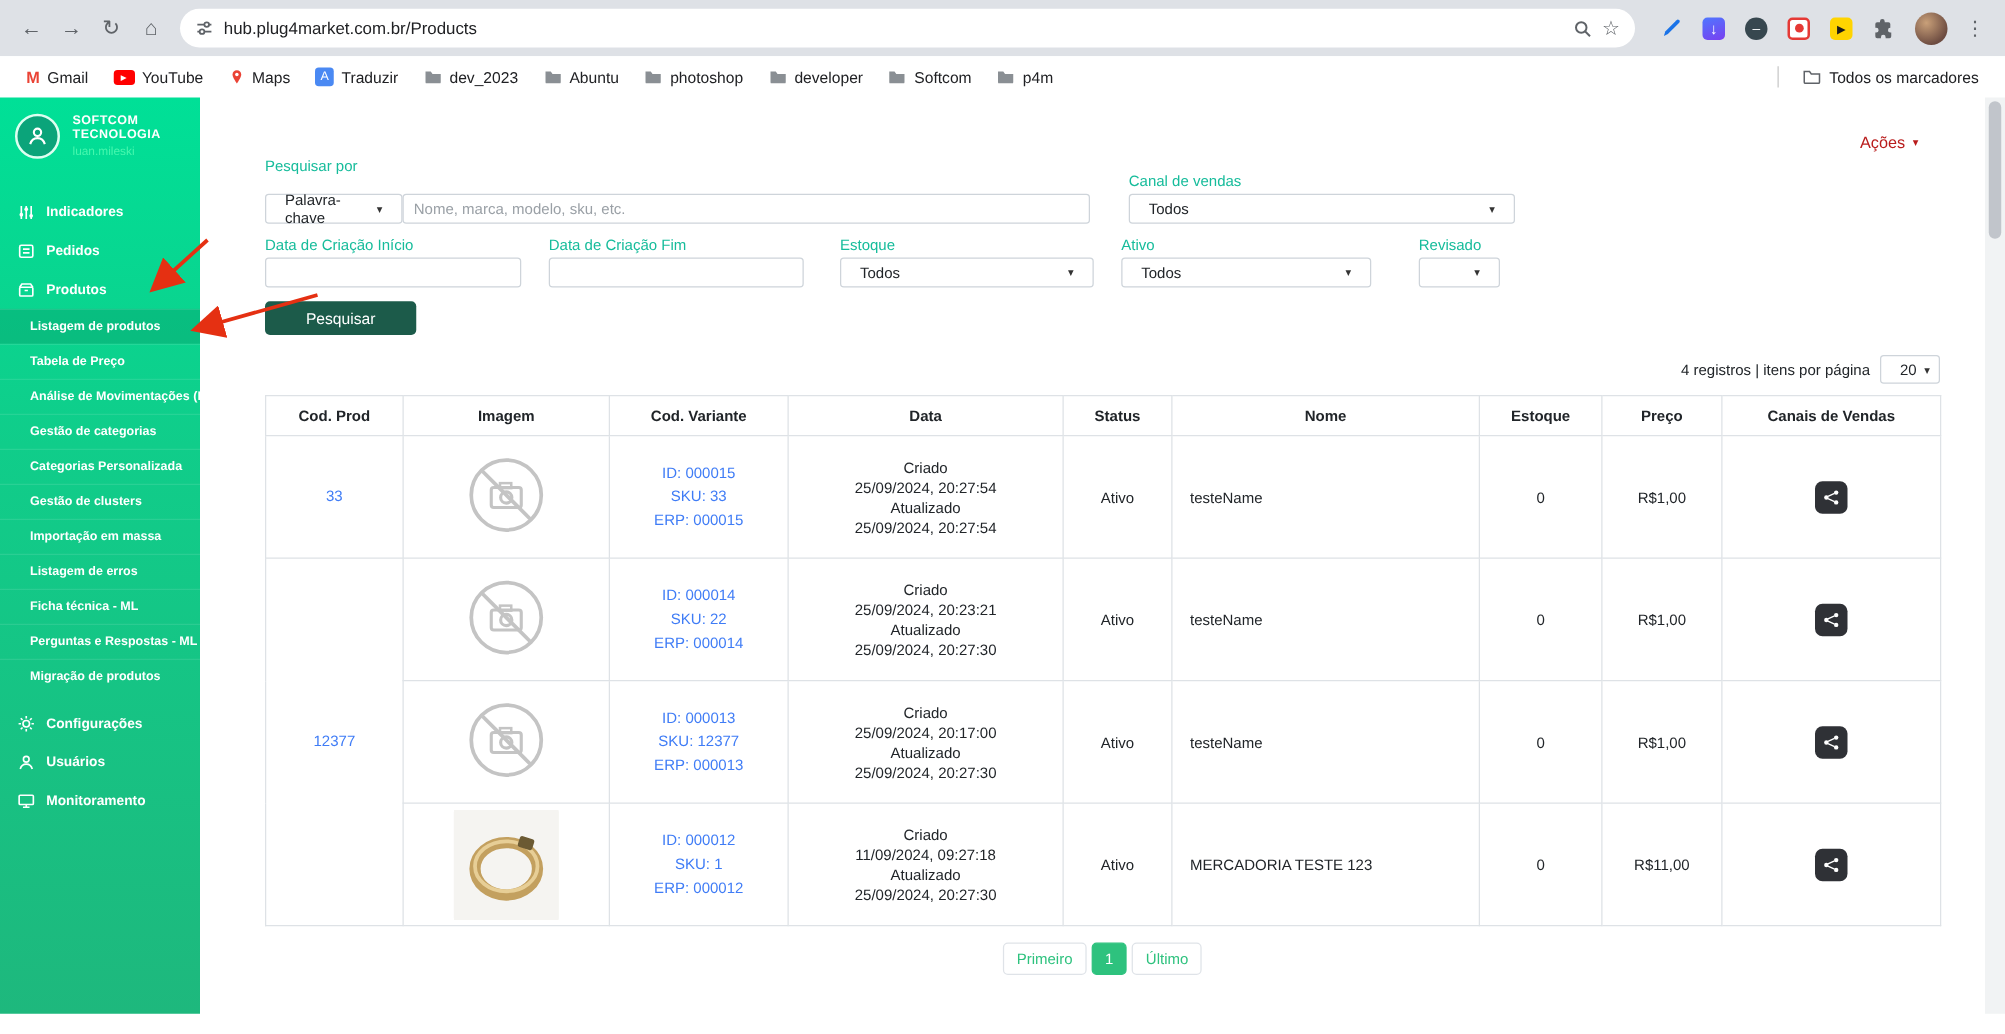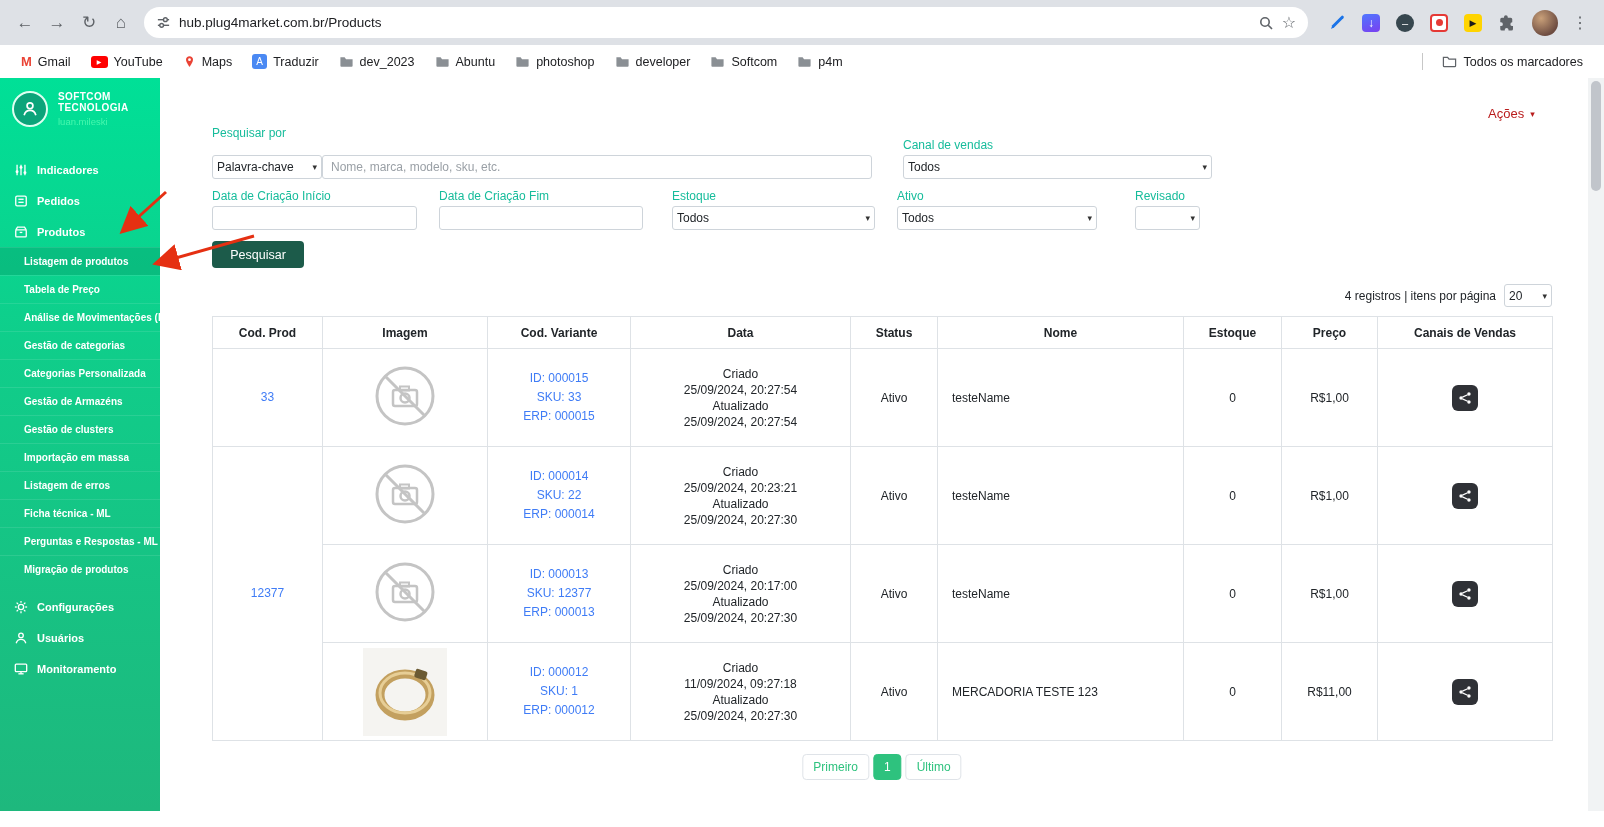--- a/index.html
+++ b/index.html
@@ -65,23 +65,23 @@
 
   .actions { position: absolute; top: 28px; left: 1288px; font-size: 13px; color: #b91c1c;
              display: flex; align-items: center; gap: 6px; }
   .actions .caret { font-size: 9px; }
 
   .flabel { position: absolute; font-size: 12px; color: #16bc9b; white-space: nowrap; }
   .inp, .sel { position: absolute; height: 24px; border: 1px solid #ced4da; border-radius: 3px;
                background: #fff; font-size: 12px; color: #212529; font-family: "Liberation Sans", sans-serif; }
   .inp { padding: 0 8px; }
   .inp::placeholder { color: #9aa0a6; }
-  .sel { display: flex; align-items: center; justify-content: space-between; padding: 0 4px; }
+  .sel { display: flex; align-items: center; justify-content: space-between; padding: 0 15px; }
   .sel .caret { font-size: 9px; color: #333; margin-left: 6px; }
-  .search-btn { position: absolute; left: 12px; top: 163px; width: 92px; height: 27px; background: #1c5b4a;
+  .search-btn { position: absolute; left: 12px; top: 163px; width: 121px; height: 27px; background: #1c5b4a;
                 color: #fff; border: none; border-radius: 4px; font-size: 12.5px; font-family: "Liberation Sans", sans-serif; }
 
   .records { position: absolute; top: 206px; right: 36px; display: flex; align-items: center; gap: 8px;
              font-size: 12px; color: #212529; }
   .sel-static { position: static; width: 48px; height: 23px; }
 
   .ptable { position: absolute; left: 12px; top: 238px; width: 1340px; border-collapse: collapse;
             table-layout: fixed; font-size: 12px; color: #212529; }
   .ptable th, .ptable td { border: 1px solid #dee2e6; }
   .ptable th { height: 32px; font-weight: bold; text-align: center; background: #fff; }
@@ -282,23 +282,20 @@
       <div class="sub-item">
           <span>Análise de Movimentações (Kardex)</span>
         </div>
       <div class="sub-item">
           <span>Gestão de categorias</span>
         </div>
       <div class="sub-item">
           <span>Categorias Personalizada</span>
         </div>
       <div class="sub-item">
-          <span>Gestão de Armazéns</span>
-        </div>
-      <div class="sub-item">
           <span>Gestão de clusters</span>
         </div>
       <div class="sub-item">
           <span>Importação em massa</span>
         </div>
       <div class="sub-item">
           <span>Listagem de erros</span>
         </div>
       <div class="sub-item">
           <span>Ficha técnica - ML</span>

